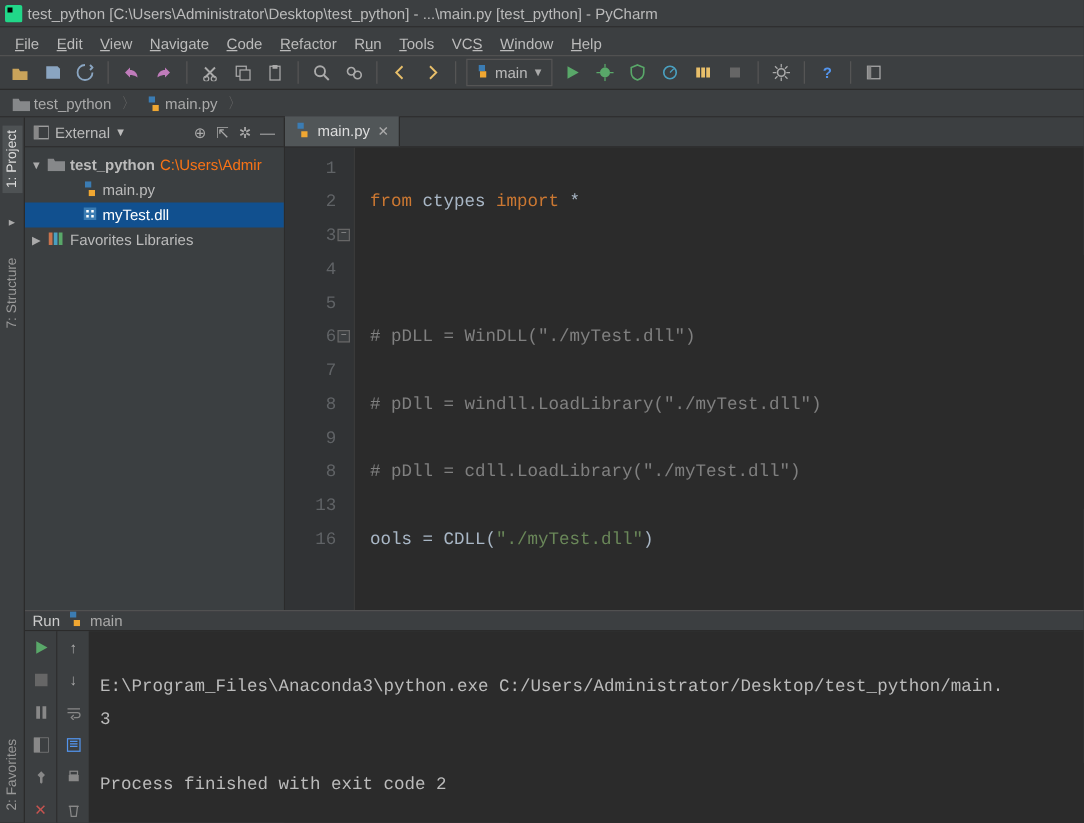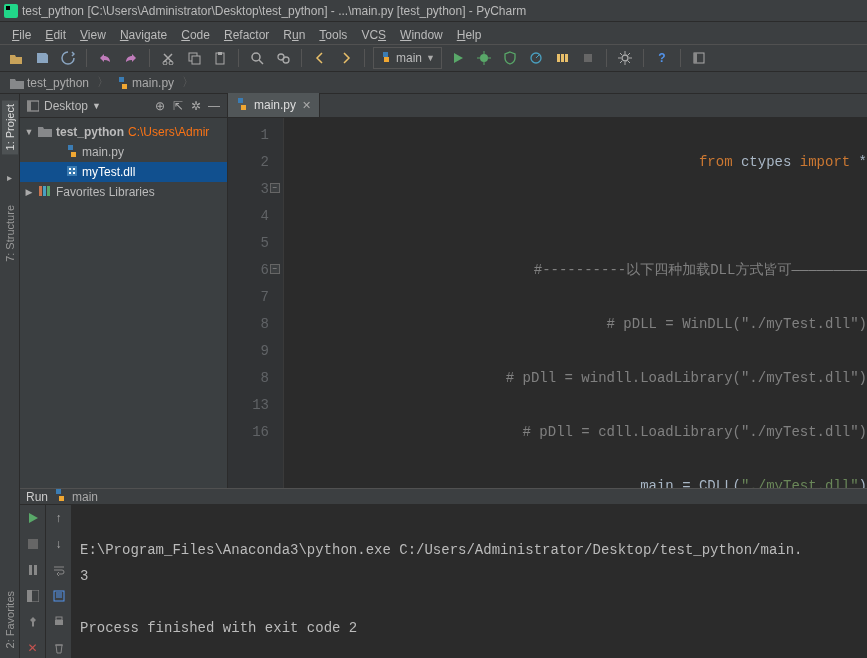--- a/index.html
+++ b/index.html
@@ -205,21 +205,20 @@
     width:10px; height:10px; border:1px solid #666;
     background:#3c3f41; font-size:8px; line-height:8px;
     text-align:center; color:#999;
   }
   .code {
     flex:1;
     padding: 4px 0 4px 12px;
     line-height: 27px;
     color:#a9b7c6;
     white-space: pre;
-    text-align: right;
   }
   .code .ln { height:27px; }
   .kw { color:#cc7832; }
   .str { color:#6a8759; }
   .num { color:#6897bb; }
   .cmt { color:#808080; }
   .fn  { color:#a9b7c6; }
   .id  { color:#a9b7c6; }
 
   
@@ -466,21 +465,21 @@
   </div>
 
   <div class="project-panel">
     <div class="project-header">
       <span class="hdr-icon">
           <svg width="12" height="12">
             <rect x="0" y="1" width="12" height="10" fill="none" stroke="#aaa"></rect>
             <rect x="0" y="1" width="4" height="10" fill="#888"></rect>
           </svg>
         </span>
-      <span>Desktop</span>
+      <span>External</span>
       <span style="font-size:9px;">▼</span>
       <div class="hdr-spacer"></div>
       <span class="hdr-icon">⊕</span>
       <span class="hdr-icon">⇱</span>
       <span class="hdr-icon">✲</span>
       <span class="hdr-icon">—</span>
     </div>
     <div class="tree">
       <div class="tree-row">
         <span class="tree-caret">▼</span>
@@ -546,25 +545,24 @@
         <div class="gline"><span>7</span></div>
         <div class="gline"><span>8</span></div>
         <div class="gline"><span>9</span></div>
         <div class="gline"><span>8</span></div>
         <div class="gline"><span>13</span></div>
         <div class="gline"><span>16</span></div>
       </div>
       <div class="code">
 <div class="ln"><span class="kw">from </span><span class="id">ctypes </span><span class="kw">import </span><span>*</span></div>
 <div class="ln"></div>
-<div class="ln"><span class="cmt">#----------以下四种加载DLL方式皆可—————————</span></div>
 <div class="ln"><span class="cmt"># pDLL = WinDLL("./myTest.dll")</span></div>
 <div class="ln"><span class="cmt"># pDll = windll.LoadLibrary("./myTest.dll")</span></div>
 <div class="ln"><span class="cmt"># pDll = cdll.LoadLibrary("./myTest.dll")</span></div>
-<div class="ln"><span>main = CDLL(</span><span class="str">"./myTest.dll"</span><span>)</span></div>
+<div class="ln"><span>ools = CDLL(</span><span class="str">"./myTest.dll"</span><span>)</span></div>
 <div class="ln"></div>
 <div class="ln"><span class="cmt">#调用动态链接库函数</span></div>
 <div class="ln"><span>res = pDll.</span><span class="fn">sum</span><span>(</span><span class="num">1</span><span>,</span><span class="num">2</span><span>)</span></div>
 
 
       </div>
     </div>
   </div>
 </div>
 

